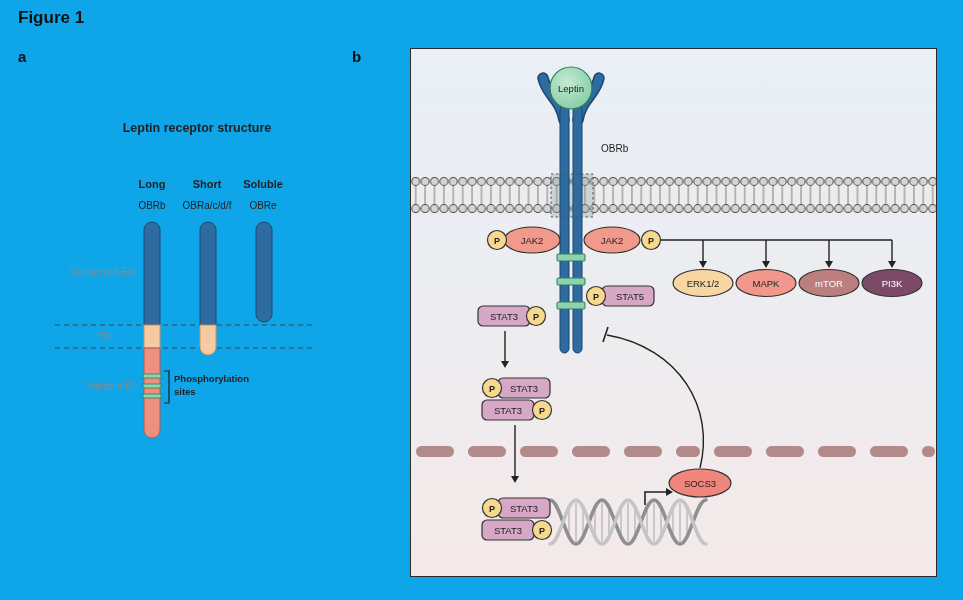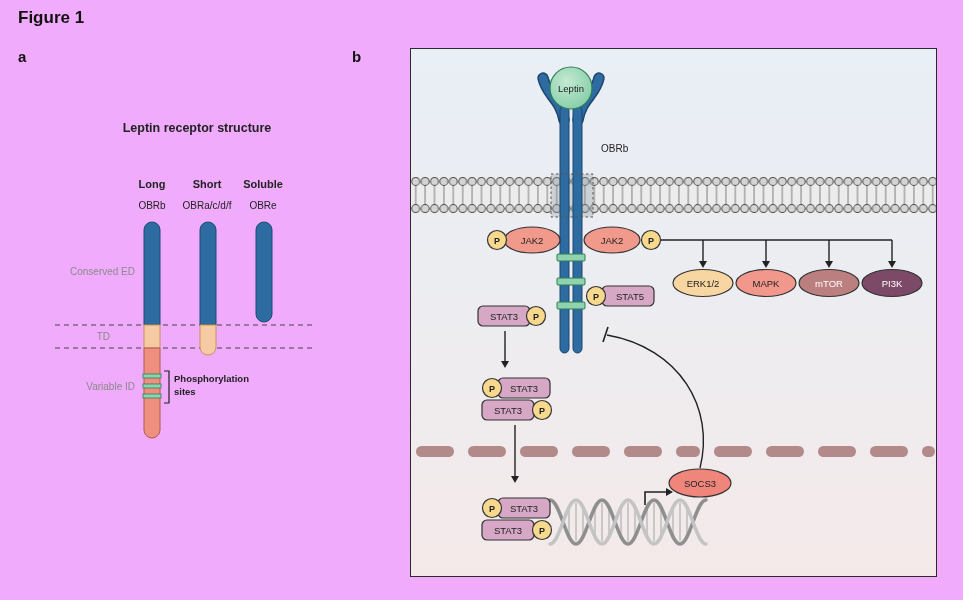--- a/index.html
+++ b/index.html
@@ -1,16 +1,16 @@
 <!DOCTYPE html>
 <html><head>
 <meta charset="utf-8">
 <style>
   html,body{margin:0;padding:0;background:#ffffff;font-family:"Liberation Sans",sans-serif;}
-  .page{position:relative;width:963px;height:600px;background:#f0abfc;overflow:hidden;text-align:center;}
+  .page{position:relative;width:963px;height:600px;background:#0ea5e9;overflow:hidden;text-align:center;}
   .fig-title{position:absolute;left:18px;top:8px;font-size:17px;font-weight:bold;color:#111;}
   .panel-label{position:absolute;font-size:15px;font-weight:bold;color:#111;}
   .label-a{left:18px;top:48px;}
   .label-b{left:352px;top:48px;}
   svg{position:absolute;overflow:visible;}
   .svg-a{left:40px;top:100px;}
   .svg-b{left:410px;top:48px;}
   text{fill:#222;font-family:"Liberation Sans",sans-serif;}
   .t-title{font-size:12.5px;font-weight:bold;}
   .t-head{font-size:11px;font-weight:bold;}

